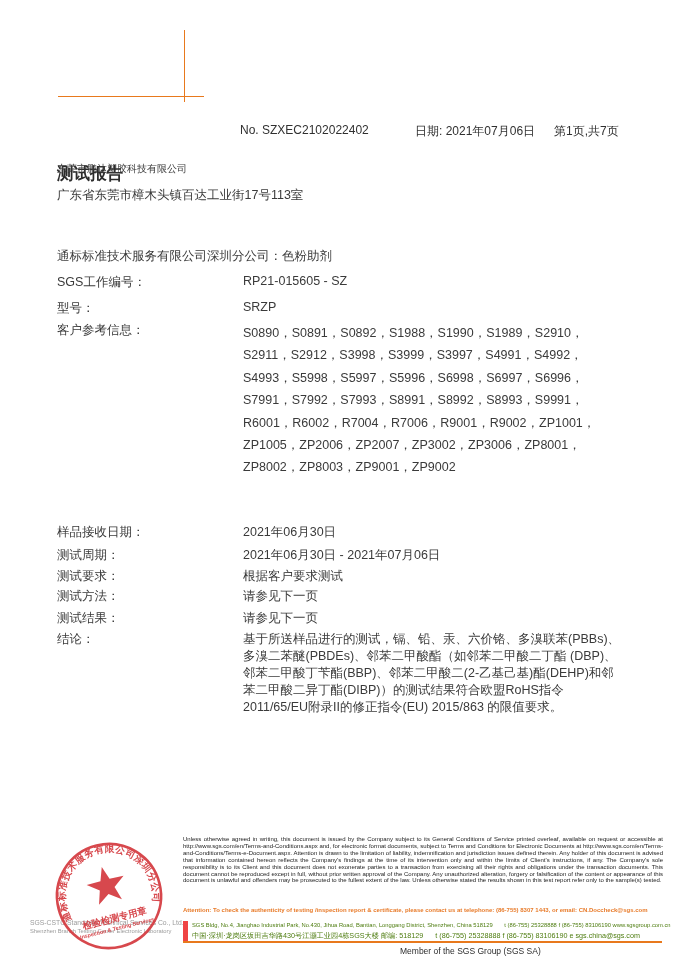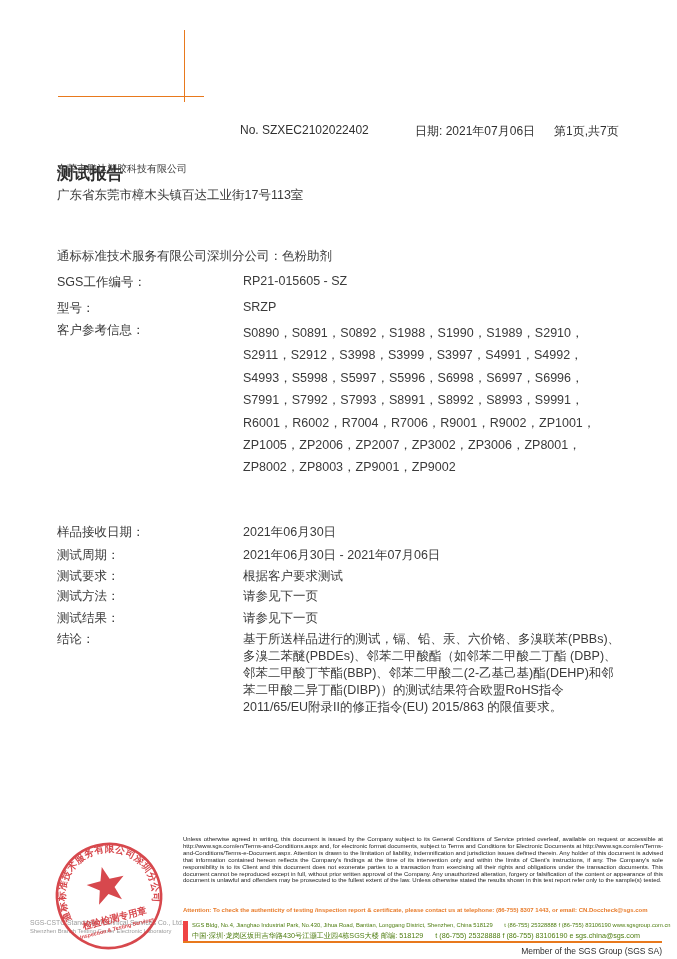--- a/index.html
+++ b/index.html
@@ -41,21 +41,21 @@
     font-size:6px;line-height:7px;color:#e87b2a;font-weight:bold;
   }
   .addr{
     position:absolute;left:183px;top:921px;width:478px;
     border-left:5px solid #ef4444;padding-left:4px;color:#4d7c0f;
   }
   .addr .l1{font-size:5.8px;line-height:9px;white-space:nowrap;}
   .addr .l2{font-size:7.2px;line-height:11px;white-space:nowrap;}
   .addr .gap{display:inline-block;width:10px;}
   .foot-rule{position:absolute;left:183px;top:941px;width:479px;height:2px;background:#e8791d;}
-  .member{position:absolute;left:400px;top:946px;width:262px;text-align:right;font-size:8.5px;color:#2c2c2c;}
+  .member{position:absolute;left:400px;top:946px;width:262px;text-align:left;font-size:8.5px;color:#2c2c2c;}
   .stamp-company{position:absolute;left:30px;top:918px;color:#9b9b9b;}
   .stamp-company .c1{font-size:6.8px;line-height:9px;white-space:nowrap;}
   .stamp-company .c2{font-size:5.8px;line-height:8px;white-space:nowrap;}
   .stamp{position:absolute;left:44px;top:838px;width:130px;height:120px;opacity:0.92;}
 </style>
 </head>
 <body>
 
 <div class="page">
 

